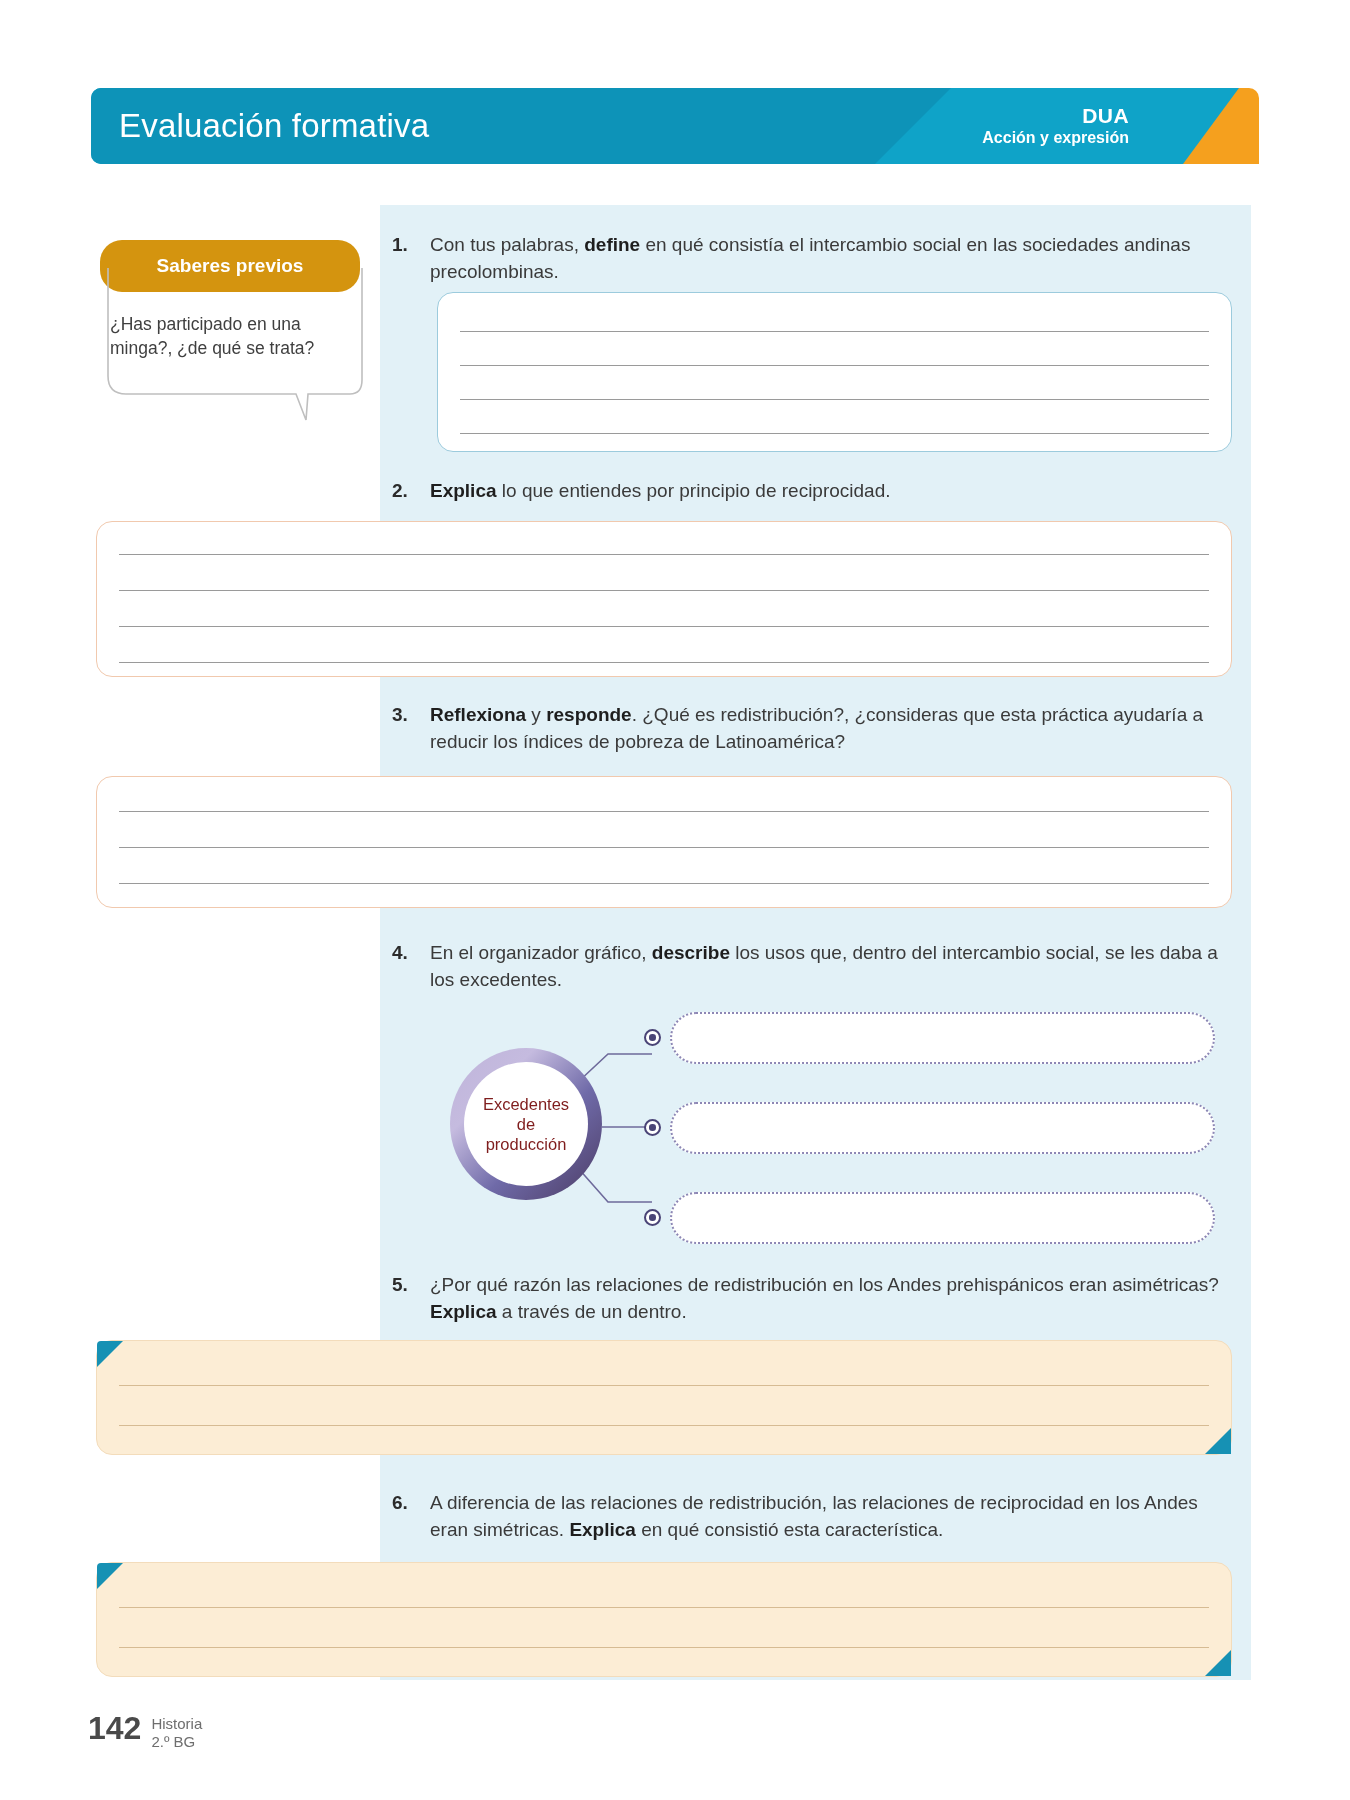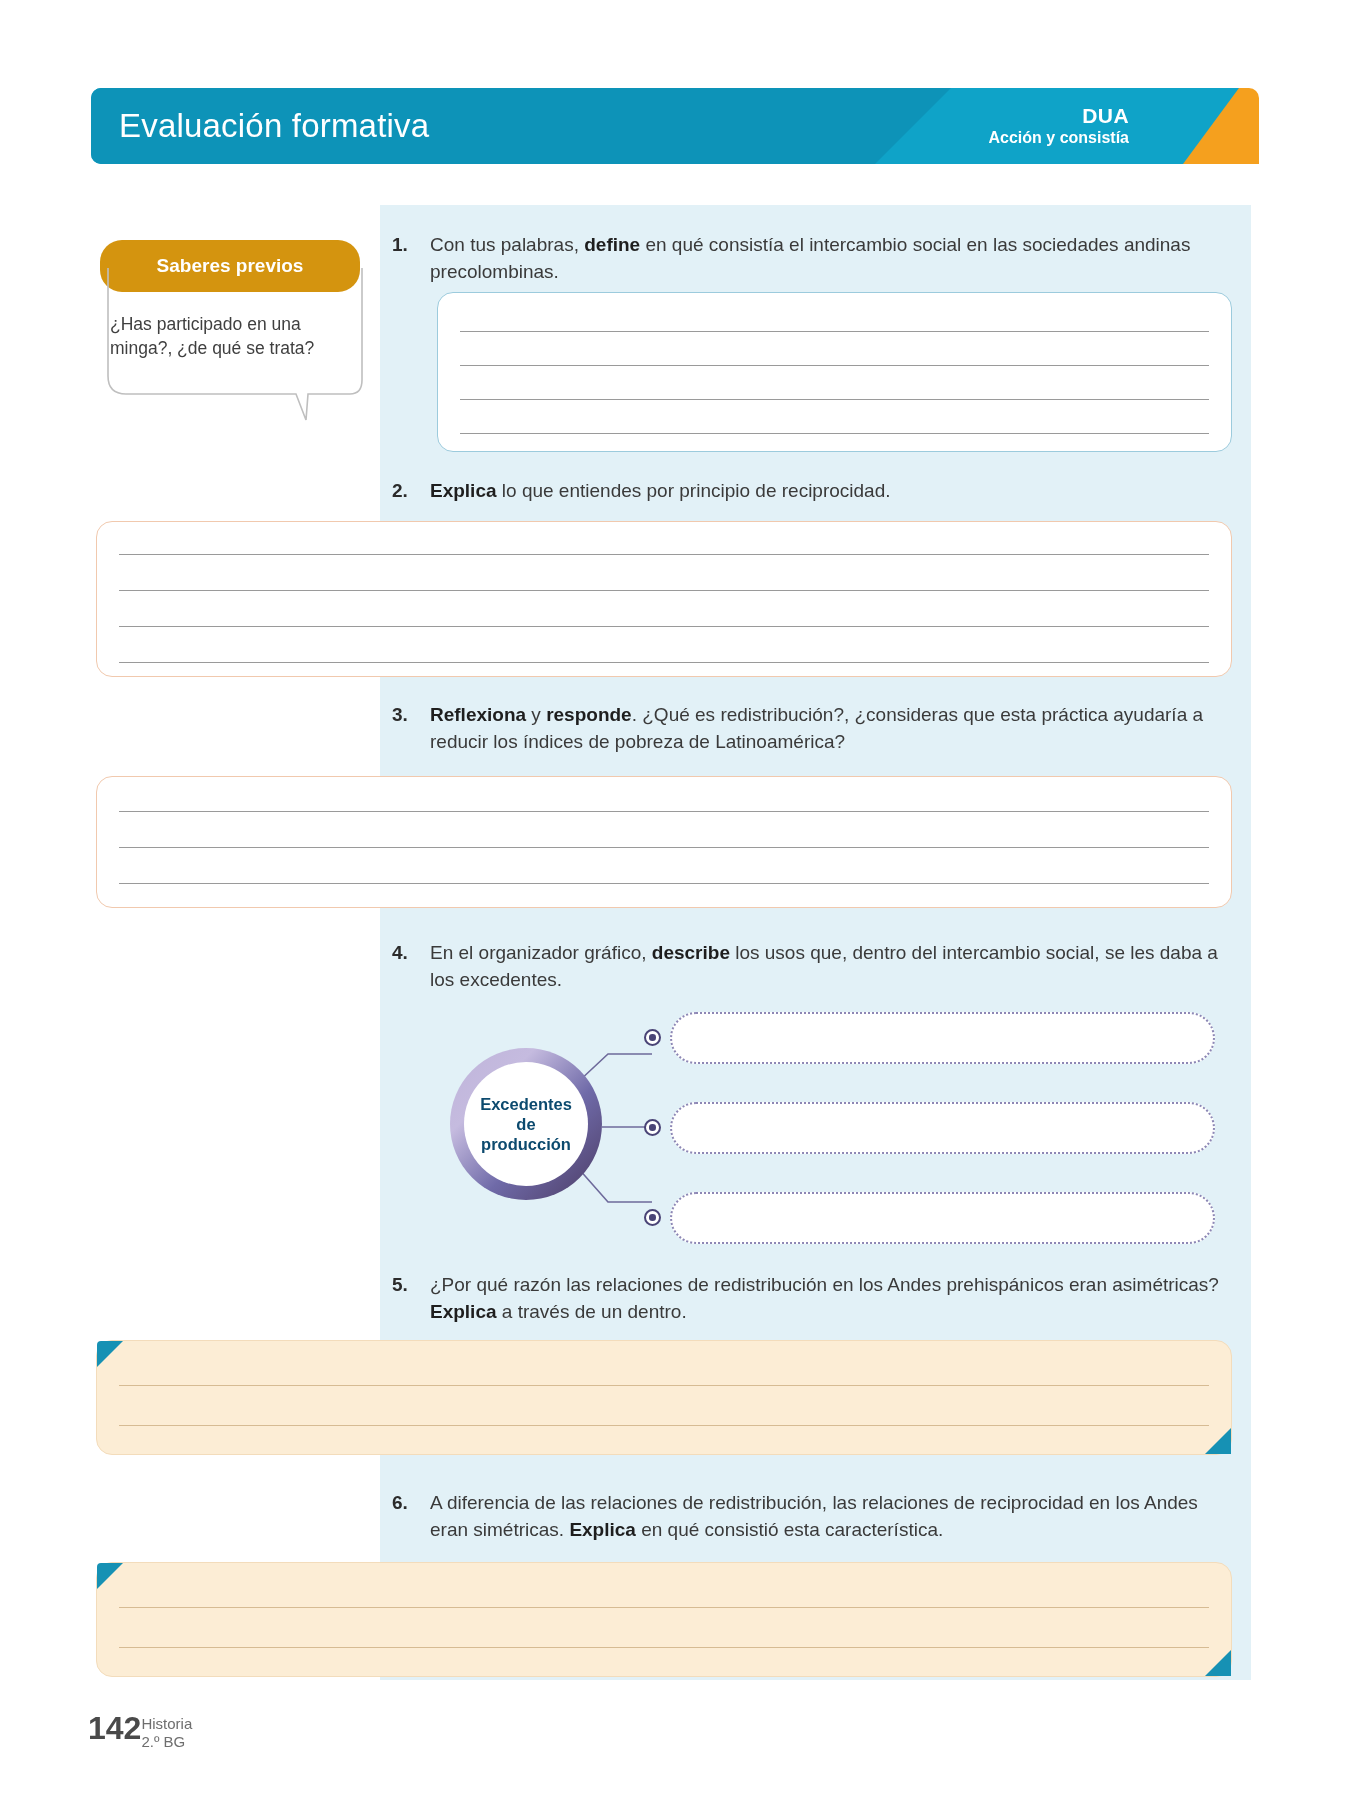--- a/index.html
+++ b/index.html
@@ -207,22 +207,22 @@
   .circle-inner {
     width: 124px;
     height: 124px;
     border-radius: 50%;
     background: #ffffff;
     display: flex;
     align-items: center;
     justify-content: center;
     text-align: center;
     font-size: 16.5px;
-    font-weight: 700;
-    color: #0c4a6e;
+    font-weight: 400;
+    color: #7f1d1d;
     line-height: 1.22;
   }
   .dotbox {
     position: absolute;
     left: 240px;
     width: 545px;
     height: 52px;
     background: #ffffff;
     border: 2px dotted #8D87B5;
     border-radius: 26px;
@@ -253,20 +253,21 @@
 
   .connector { position: absolute; stroke: #6E6A9B; stroke-width: 1.6; fill: none; }
 
   
   .footer {
     position: absolute;
     left: 88px;
     top: 1712px;
     display: flex;
     align-items: flex-start;
+    gap: 10px;
   }
   .page-num {
     font-size: 32px;
     font-weight: 700;
     color: #4A4A4A;
     line-height: 1;
   }
   .footer-meta {
     font-size: 15px;
     color: #6E6E6E;
@@ -279,21 +280,21 @@
 
 <div class="page">
 
   <div class="header">
     <div class="header-orange"></div>
     <div class="header-teal-light"></div>
     <div class="header-teal-dark"></div>
     <div class="header-title">Evaluación formativa</div>
     <div class="dua-block">
       <div class="dua-main">DUA</div>
-      <div class="dua-sub">Acción y consistía</div>
+      <div class="dua-sub">Acción y expresión</div>
     </div>
   </div>
 
   <div class="content-panel"></div>
 
   <div class="saberes-wrap">
     <div class="saberes-badge">Saberes previos</div>
     <div class="saberes-body">¿Has participado en una minga?, ¿de qué se trata?</div>
     <svg width="268" height="170" style="position:absolute;left:0;top:28px;pointer-events:none">
       <path d="M 8 0 L 8 108 Q 8 126 26 126 L 196 126 L 206 152 L 208 126 L 250 126 Q 262 126 262 112 L 262 0" fill="none" stroke="#BFBFBF" stroke-width="1.6"></path>

